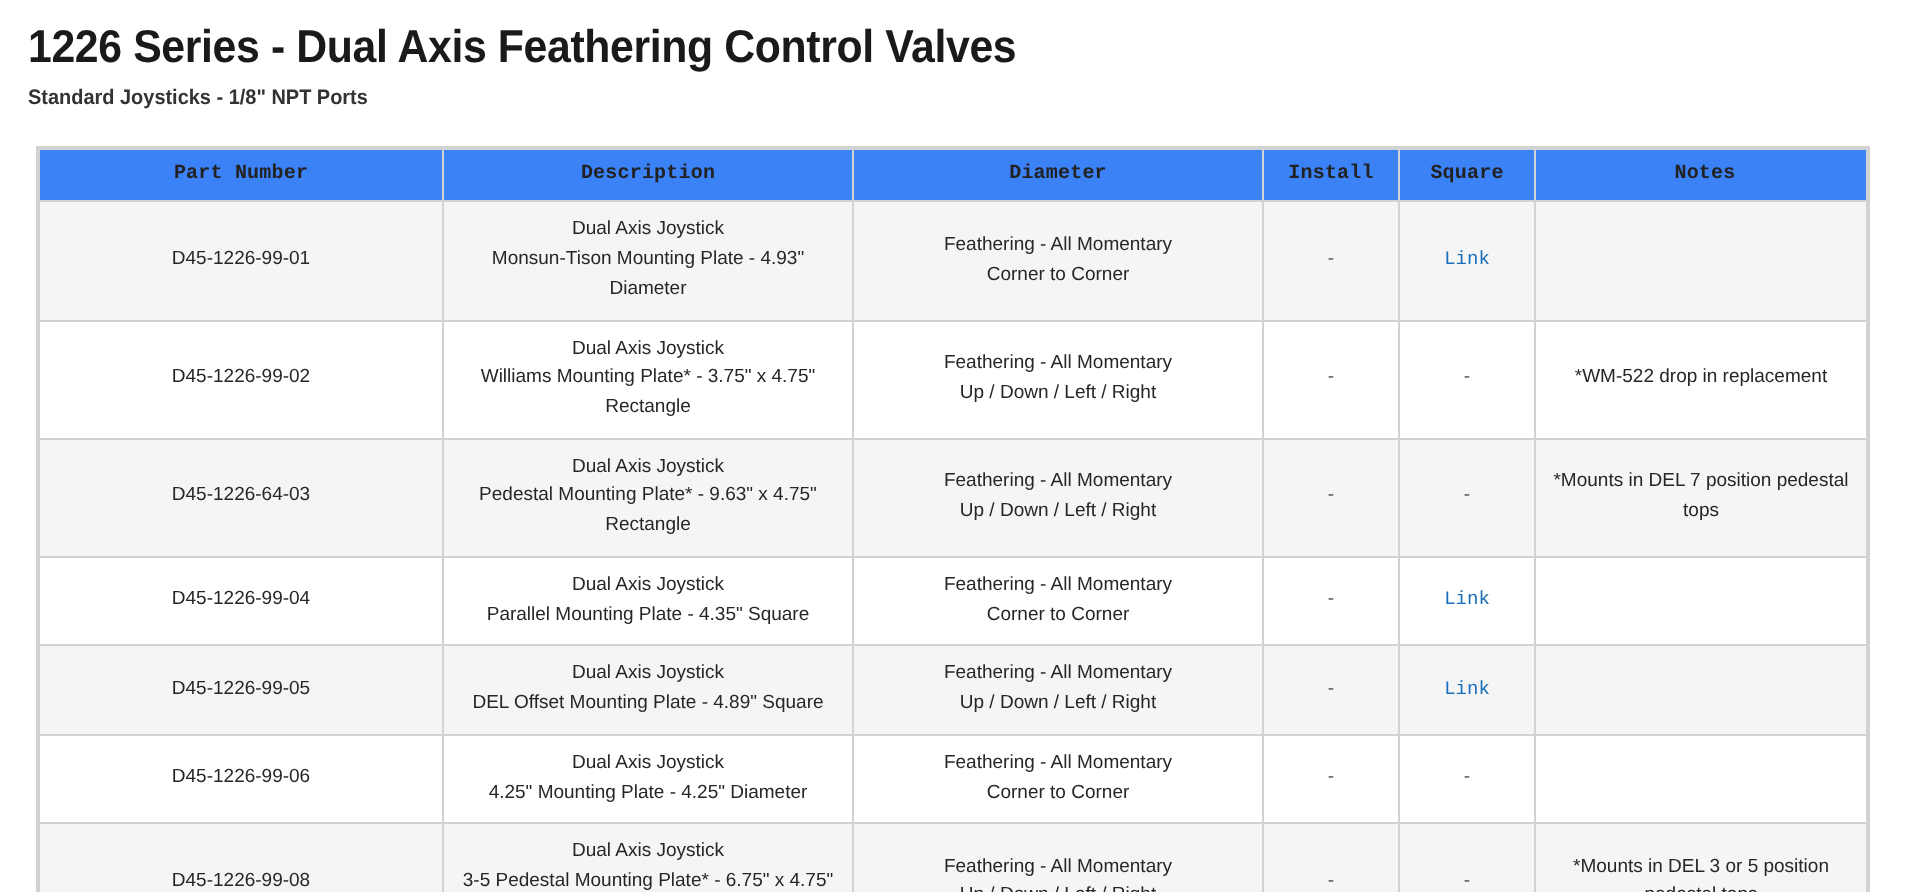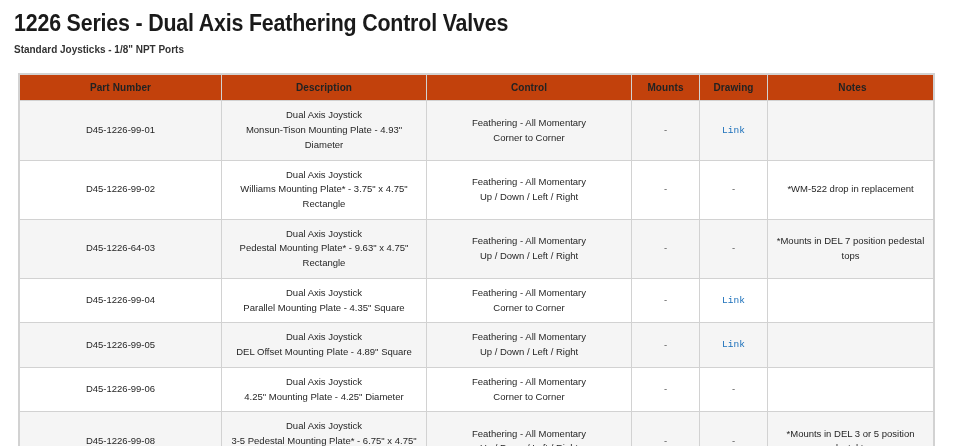--- a/index.html
+++ b/index.html
@@ -48,28 +48,29 @@
     border: 1px solid #d2d2d2;
     border-bottom: none;
   }
   table.grid {
     width: 100%;
     border-collapse: collapse;
     table-layout: fixed;
     font-size: 9.5px;
   }
   table.grid th {
-    background: #c2410c;
+    background: #3b82f6;
     border: 1px solid #d2d2d2;
     font-size: 10px;
     font-weight: bold;
     color: #222222;
     text-align: center;
     padding: 7px 4px 7px 4px;
     letter-spacing: 0.1px;
+    font-family: Liberation Mono, monospace;
   }
   table.grid td {
     border: 1px solid #d2d2d2;
     text-align: center;
     vertical-align: middle;
     padding: 7px 6px;
     color: #262626;
     font-size: 9.5px;
     line-height: 1.55;
   }
@@ -124,23 +125,23 @@
         <col class="col-desc">
         <col class="col-func">
         <col class="col-inst">
         <col class="col-draw">
         <col class="col-notes">
       </colgroup>
       <thead>
         <tr>
           <th>Part Number</th>
           <th>Description</th>
-          <th>Control</th>
-          <th>Mounts</th>
-          <th>Drawing</th>
+          <th>Diameter</th>
+          <th>Install</th>
+          <th>Square</th>
           <th style="text-align:center;padding-left:8px;">Notes</th>
         </tr>
       </thead>
       <tbody id="table-body">
           <tr class="shade">
             <td>D45-1226-99-01</td>
             <td>
               <span class="desc-line">Dual Axis Joystick</span>
               <span class="desc-line">Monsun-Tison Mounting Plate - 4.93" Diameter</span>
             </td>

